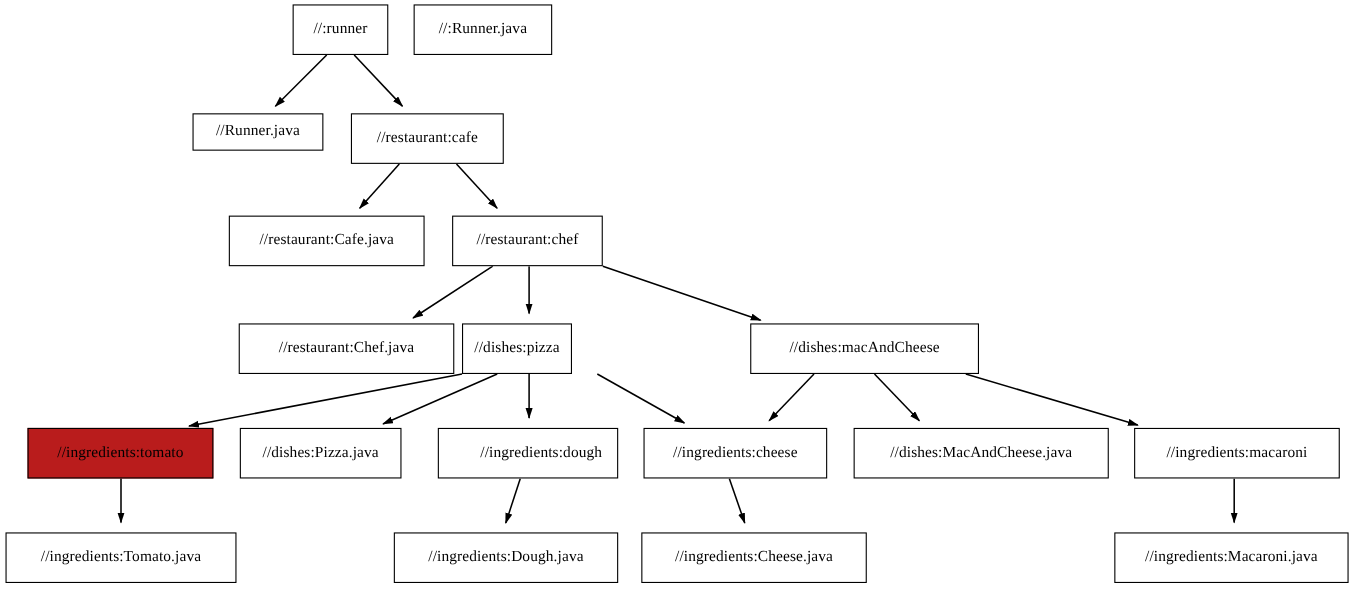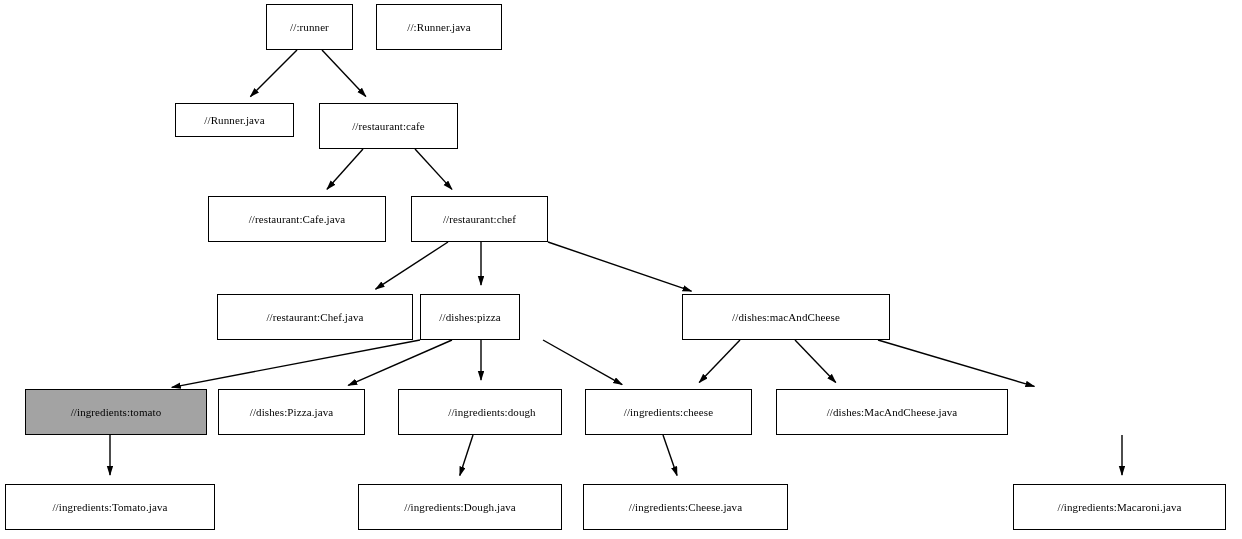--- a/index.html
+++ b/index.html
@@ -36,21 +36,21 @@
   .graph-node {
     position: absolute;
     box-sizing: border-box;
     border: 1px solid #000000;
     background: #ffffff;
     display: flex;
     align-items: center;
     justify-content: center;
     color: #000000;
     font-family: "Liberation Serif", "DejaVu Serif", serif;
-    font-size: 11px;
+    font-size: 14px;
     line-height: 1;
     white-space: nowrap;
     letter-spacing: 0.1px;
     cursor: default;
   }
   .node-label {
     display: block;
     padding: 0 2px;
   }
 </style>
@@ -108,34 +108,37 @@
       </div>
       <div class="graph-node" style="left: 217px; top: 294px; width: 196px; height: 46px; border-color: rgb(0, 0, 0); background: rgb(255, 255, 255);">
         <span class="node-label">//restaurant:Chef.java</span>
       </div>
       <div class="graph-node" style="left: 420px; top: 294px; width: 100px; height: 46px; border-color: rgb(0, 0, 0); background: rgb(255, 255, 255);">
         <span class="node-label">//dishes:pizza</span>
       </div>
       <div class="graph-node" style="left: 682px; top: 294px; width: 208px; height: 46px; border-color: rgb(0, 0, 0); background: rgb(255, 255, 255);">
         <span class="node-label">//dishes:macAndCheese</span>
       </div>
-      <div class="graph-node" style="left: 25px; top: 389px; width: 182px; height: 46px; border-color: rgb(0, 0, 0); background: #a3a3a3;">
+      <div class="graph-node" style="left: 25px; top: 389px; width: 169px; height: 46px; border-color: rgb(0, 0, 0); background: #b91c1c;">
         <span class="node-label">//ingredients:tomato</span>
       </div>
       <div class="graph-node" style="left: 218px; top: 389px; width: 147px; height: 46px; border-color: rgb(0, 0, 0); background: rgb(255, 255, 255);">
         <span class="node-label">//dishes:Pizza.java</span>
       </div>
       <div class="graph-node" style="left: 398px; top: 389px; width: 164px; height: 46px; border-color: rgb(0, 0, 0); background: rgb(255, 255, 255); padding-left: 24px;">
         <span class="node-label">//ingredients:dough</span>
       </div>
       <div class="graph-node" style="left: 776px; top: 389px; width: 232px; height: 46px; border-color: rgb(0, 0, 0); background: rgb(255, 255, 255);">
         <span class="node-label">//dishes:MacAndCheese.java</span>
       </div>
       <div class="graph-node" style="left: 585px; top: 389px; width: 167px; height: 46px; border-color: rgb(0, 0, 0); background: rgb(255, 255, 255);">
         <span class="node-label">//ingredients:cheese</span>
+      </div>
+      <div class="graph-node" style="left: 1031px; top: 389px; width: 187px; height: 46px; border-color: rgb(0, 0, 0); background: rgb(255, 255, 255);">
+        <span class="node-label">//ingredients:macaroni</span>
       </div>
       <div class="graph-node" style="left: 5px; top: 484px; width: 210px; height: 46px; border-color: rgb(0, 0, 0); background: rgb(255, 255, 255);">
         <span class="node-label">//ingredients:Tomato.java</span>
       </div>
       <div class="graph-node" style="left: 358px; top: 484px; width: 204px; height: 46px; border-color: rgb(0, 0, 0); background: rgb(255, 255, 255);">
         <span class="node-label">//ingredients:Dough.java</span>
       </div>
       <div class="graph-node" style="left: 583px; top: 484px; width: 205px; height: 46px; border-color: rgb(0, 0, 0); background: rgb(255, 255, 255);">
         <span class="node-label">//ingredients:Cheese.java</span>
       </div>

